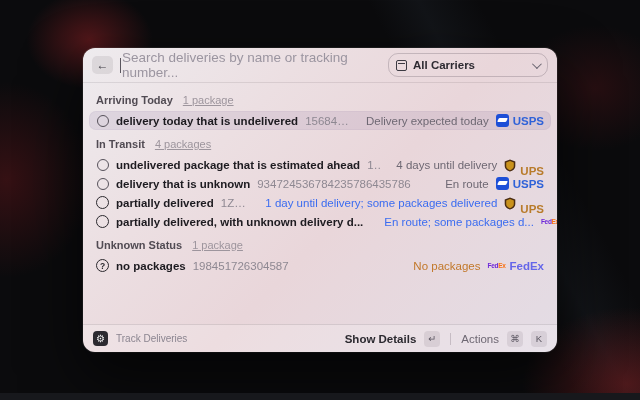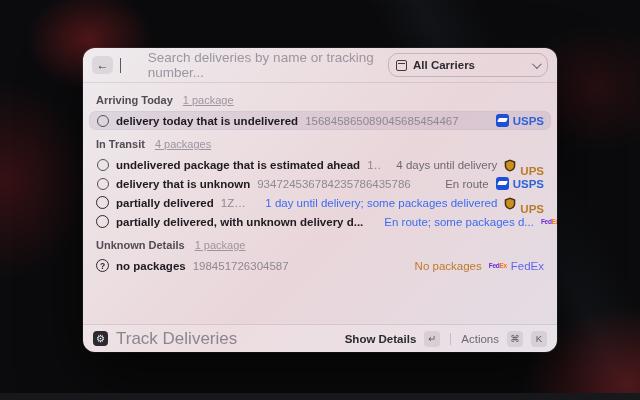--- a/index.html
+++ b/index.html
@@ -24,21 +24,21 @@
     box-shadow: 0 25px 60px rgba(0,0,0,.65), 0 0 0 1px rgba(255,255,255,.08);
     display:flex; flex-direction:column;
   }
 
   
   .search-bar { height:35px; flex:0 0 35px; display:flex; align-items:center; gap:7px;
     padding:0 9px; border-bottom:1px solid rgba(40,30,40,.10); }
   .back-btn { width:21px; height:18px; border-radius:5px; background:rgba(40,30,45,.09);
     display:flex; align-items:center; justify-content:center; font-size:12px; color:#3c3a42; cursor:default; }
   .caret { width:1px; height:15px; background:#5a565e; }
-  .search-input { flex:1; display:flex; align-items:center;gap:26px; }
+  .search-input { flex:1; display:flex; align-items:center; }
   .placeholder { font-size:13.5px; color:#9b95a0; margin-left:1px; }
   .carrier-dd { display:flex; align-items:center; gap:6px; border:1px solid rgba(60,50,65,.22);
     border-radius:10px; height:24px; padding:0 8px 0 7px; min-width:160px; }
   .carrier-dd .dd-label { font-size:11.5px; font-weight:600; color:#2d2a31; flex:1; }
   .box-icon { width:11px; height:11px; border:1.4px solid #3c3a42; border-radius:2px; position:relative; }
   .box-icon::after { content:""; position:absolute; left:1px; right:1px; top:2.2px; height:1.4px; background:#3c3a42; }
   .chev { width:7px; height:7px; border-right:1.5px solid #6a6570; border-bottom:1.5px solid #6a6570;
     transform:rotate(45deg) translateY(-2px); }
 
   
@@ -56,34 +56,34 @@
   .r-title { font-size:11.5px; font-weight:600; color:#1d1b20; white-space:nowrap; }
   .r-track { font-size:11.5px; color:#8e8892; white-space:nowrap; overflow:hidden; text-overflow:ellipsis; }
   .r-spacer { flex:1; }
   .r-status { font-size:11.5px; color:#6e6873; white-space:nowrap; }
   .r-status.blue { color:#3b6cf0; }
   .r-status.orange { color:#c2782a; }
   .carrier { display:flex; align-items:center; gap:4px; flex:0 0 auto; }
   .c-label { font-size:11.5px; font-weight:700; }
   .c-label.USPS { color:#2f62d8; }
   .c-label.UPS { color:#b87b2a;margin-top:13px; }
-  .c-label.FedEx { color:#6466e9; font-weight:400; }
+  .c-label.FedEx { color:#6466e9; font-weight:700; }
   .usps-ic { width:13px; height:13px; border-radius:3px; background:#1d4fd7; position:relative; overflow:hidden; }
   .usps-ic::after { content:""; position:absolute; left:2px; top:4px; width:9px; height:4px;
     background:#fff; transform:skewX(-25deg); border-radius:1px; }
   .ups-ic { width:12px; height:13px; }
   .fedex-ic { font-size:6.5px; font-weight:700; letter-spacing:-.3px; }
   .fedex-ic .fd { color:#6d28d9; } .fedex-ic .ex { color:#f97316; }
 
   
   .footer { height:28px; flex:0 0 28px; display:flex; align-items:center; gap:8px;
     padding:0 10px; border-top:1px solid rgba(40,30,40,.12); background:rgba(255,255,255,.18); }
   .app-ic { width:15px; height:15px; border-radius:4px; background:#2c2a30; color:#eee;
     display:flex; align-items:center; justify-content:center; font-size:10px; }
-  .app-name { font-size:17px; color:#8b8590; }
+  .app-name { font-size:10px; color:#8b8590; }
   .f-spacer { flex:1; }
   .f-action { font-size:11.5px; font-weight:700; color:#2c2a30; }
   .f-action.dim { font-weight:400; color:#6e6873; }
   .key { min-width:16px; height:16px; padding:0 3px; border-radius:4px; background:rgba(40,30,45,.09);
     display:flex; align-items:center; justify-content:center; font-size:9.5px; color:#5c5762; }
   .f-div { width:1px; height:12px; background:rgba(40,30,45,.18); margin:0 2px; }
 </style>
 </head>
 <body>
 
@@ -111,20 +111,21 @@
       <span class="sec-count">1 package</span>
     </div>
     <div class="rows">
   <div class="row selected">
     <span class="lead">
               <span class="ring"></span>
             </span>
     <span class="r-title">delivery today that is undelivered</span>
     <span class="r-track">156845865089045685454467</span>
     <span class="r-spacer"></span>
+    <span class="r-status">Delivery expected today</span>
     <span class="carrier">
       <span class="usps-ic"></span>
       <span class="c-label USPS">USPS</span>
     </span>
   </div>
 </div>
   </div>
 
   <div>
     <div class="sec-header">
@@ -191,21 +192,21 @@
     <span class="carrier">
       <span class="fedex-ic"><span class="fd">Fed</span><span class="ex">Ex</span></span>
 
     </span>
   </div>
 </div>
   </div>
 
   <div>
     <div class="sec-header">
-      <span class="sec-title">Unknown Details</span>
+      <span class="sec-title">Unknown Status</span>
       <span class="sec-count">1 package</span>
     </div>
     <div class="rows">
   <div class="row">
     <span class="lead">
               <span class="q-ring">?</span>
             </span>
     <span class="r-title">no packages</span>
     <span class="r-track">198451726304587</span>
     <span class="r-spacer"></span>

